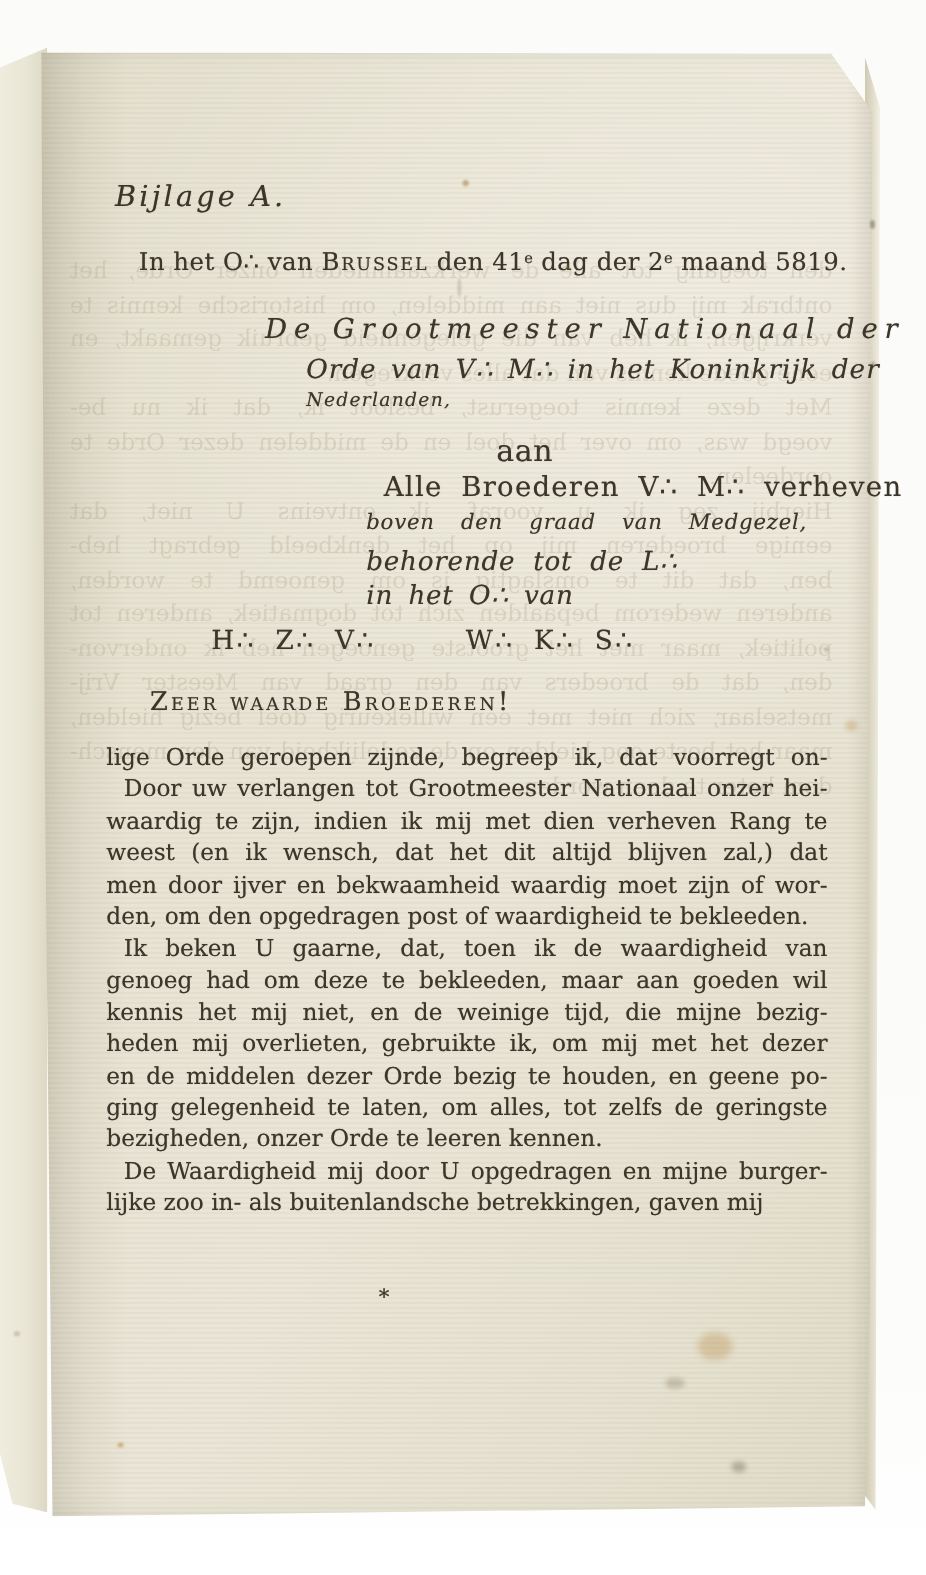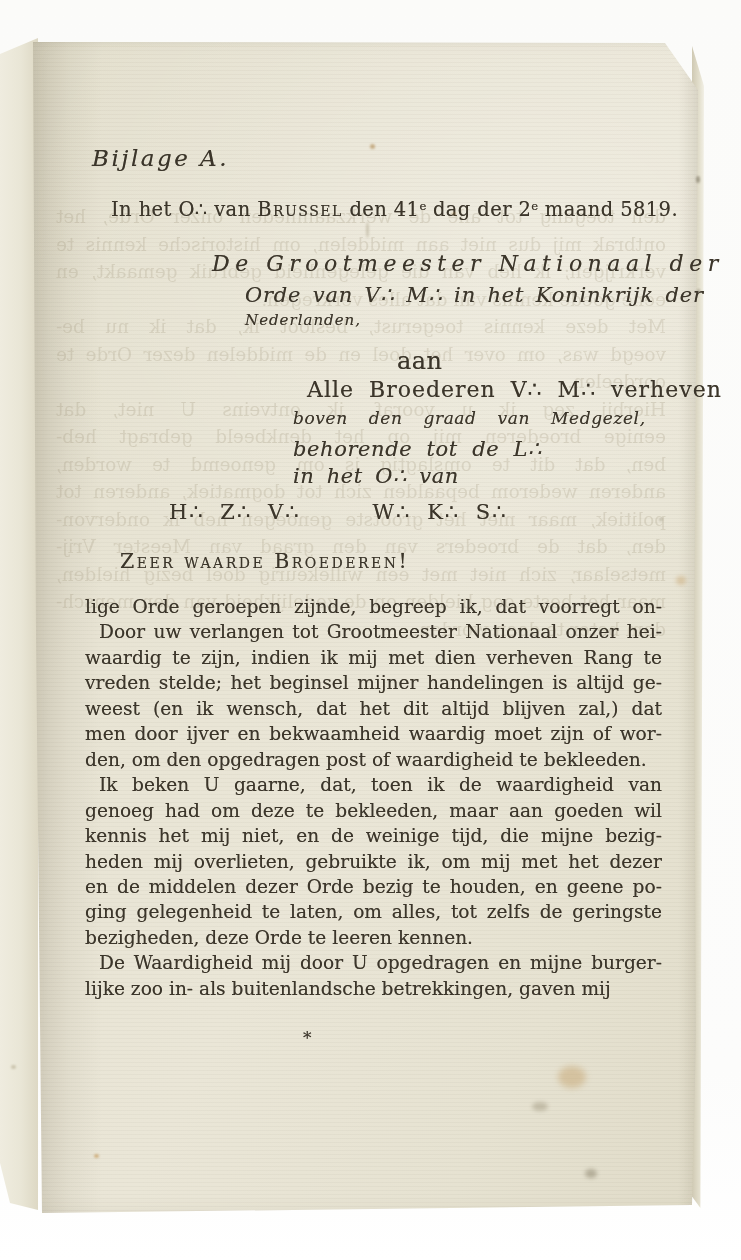--- a/index.html
+++ b/index.html
@@ -201,33 +201,32 @@
       <span>W∴ K∴ S∴</span>
     </div>
 
     <div class="salutation">Zeer waarde Broederen!</div>
 
     <div class="bodytext">
         <div>
           <div class="line">lige Orde geroepen zijnde, begreep ik, dat voorregt on-</div>
           <div class="line first">Door uw verlangen tot Grootmeester Nationaal onzer hei-</div>
           <div class="line">waardig te zijn, indien ik mij met dien verheven Rang te</div>
-          <div class="line">vreden stelde; het beginsel mijner handelingen is altijd ge-</div>
           <div class="line">weest (en ik wensch, dat het dit altijd blijven zal,) dat</div>
           <div class="line">men door ijver en bekwaamheid waardig moet zijn of wor-</div>
           <div class="line para-end">den, om den opgedragen post of waardigheid te bekleeden.</div>
         </div>
         <div>
           <div class="line first">Ik beken U gaarne, dat, toen ik de waardigheid van</div>
           <div class="line">genoeg had om deze te bekleeden, maar aan goeden wil</div>
           <div class="line">kennis het mij niet, en de weinige tijd, die mijne bezig-</div>
           <div class="line">heden mij overlieten, gebruikte ik, om mij met het dezer</div>
           <div class="line">en de middelen dezer Orde bezig te houden, en geene po-</div>
           <div class="line">ging gelegenheid te laten, om alles, tot zelfs de geringste</div>
-          <div class="line para-end">bezigheden, deze Orde te leeren kennen.</div>
+          <div class="line para-end">bezigheden, onzer Orde te leeren kennen.</div>
         </div>
         <div>
           <div class="line first">De Waardigheid mij door U opgedragen en mijne burger-</div>
           <div class="line para-end">lijke zoo in- als buitenlandsche betrekkingen, gaven mij</div>
         </div>
       </div>
 
     <div class="footnote-mark">*</div>
   </div>
 

